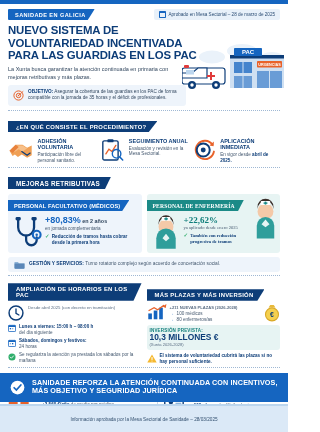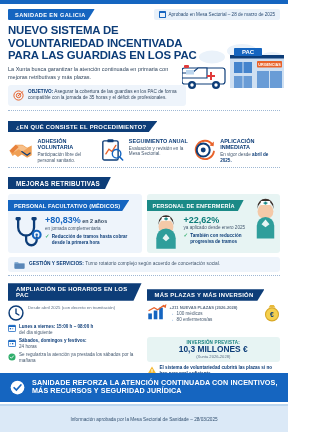--- a/index.html
+++ b/index.html
@@ -64,21 +64,21 @@
   .proccard{display:flex;gap:3.5px;flex:1;align-items:flex-start;}
   .procicon{width:26px;height:24px;flex:0 0 auto;}
   .proch{color:#0d3d78;font-size:5.5px;font-weight:bold;line-height:6.4px;}
   .procp{color:#44586f;font-size:4.6px;line-height:5.8px;margin-top:1.5px;}
   .procp b{color:#0d3d78;}
 
   
   .twocol{display:flex;gap:5px;padding:4px 8px 0 8px;}
   .panel{flex:1;border-radius:3px;overflow:hidden;position:relative;}
   .panel.blue{background:#eef4fb;}
-  .panel.teal{background:#e7f4f3;}
+  .panel.teal{background:#e7f4f3;font-family:Liberation Serif, serif;}
   .panelhead{
     color:#fff;font-weight:bold;font-size:5.6px;letter-spacing:.15px;
     padding:2.6px 9px 2.6px 6px;display:inline-block;
     clip-path:polygon(0 0,100% 0,94% 100%,0 100%);
   }
   .panelhead.blue{background:#1565c0;}
   .panelhead.teal{background:#1b8a87;}
   .panelbody{display:flex;gap:3px;padding:3px 4px 4px 4px;align-items:flex-start;}
   .bignum{font-size:9px;font-weight:bold;color:#1565c0;line-height:10px;}
   .bignum.teal{color:#0f7d7a;}
@@ -115,21 +115,21 @@
   .plazas{display:flex;gap:3px;align-items:flex-start;}
   .chart{width:20px;height:16px;flex:0 0 auto;}
   .plazas-main{flex:1;}
   .plazatitle{font-size:5.4px;font-weight:bold;color:#0d3d78;line-height:6.4px;}
   .plazatitle span{font-size:4.1px;color:#5b6e84;}
   .arrowline{font-size:4.6px;color:#44586f;line-height:6px;display:flex;gap:2.5px;}
   .arrowline .ar{color:#1565c0;}
   .coin{width:16px;height:18px;flex:0 0 auto;}
 
   .invbox{
-    margin-top:14px;background:#e7f4f3;border-radius:3px;text-align:center;
+    margin-top:2px;background:#e7f4f3;border-radius:3px;
     padding:2.5px 3px 3px 3px;
   }
   .invlabel{font-size:4.5px;font-weight:bold;color:#0f7d7a;letter-spacing:.2px;}
   .invnum{font-size:8.4px;font-weight:bold;color:#0d3d78;line-height:9.4px;}
   .invsub{font-size:4.1px;color:#5b6e84;}
   .warn{display:flex;gap:3px;margin-top:3px;align-items:flex-start;}
   .wico{width:10px;height:9px;flex:0 0 auto;margin-top:.5px;}
   .wtxt{font-size:4.6px;line-height:5.6px;color:#0d3d78;font-weight:bold;}
 
   
@@ -490,21 +490,21 @@
         </div>
       </div>
     </div>
   </div>
 
   <div class="banner">
     <svg class="bcheck" viewBox="0 0 24 24">
       <circle cx="12" cy="12" r="11" fill="#ffffff"></circle>
       <path d="M6.6 12.4 l3.6 3.6 7.2 -8" fill="none" stroke="#1565c0" stroke-width="2.8" stroke-linecap="round"></path>
     </svg>
-    <div class="btxt">SANIDADE REFORZA LA ATENCIÓN CONTINUADA CON INCENTIVOS, MÁS RECURSOS Y SEGURIDAD JURÍDICA</div>
+    <div class="btxt">SANIDADE REFORZA LA ATENCIÓN CONTINUADA CON INCENTIVOS, MÁS OBJETIVO Y SEGURIDAD JURÍDICA</div>
   </div>
 
   <div class="botstrip"></div>
   <div class="footer">
     <div class="ftxt">Información aprobada por la Mesa Sectorial de Sanidade – 28/03/2025</div>
   </div>
 
 </div>
 
 </body></html>

